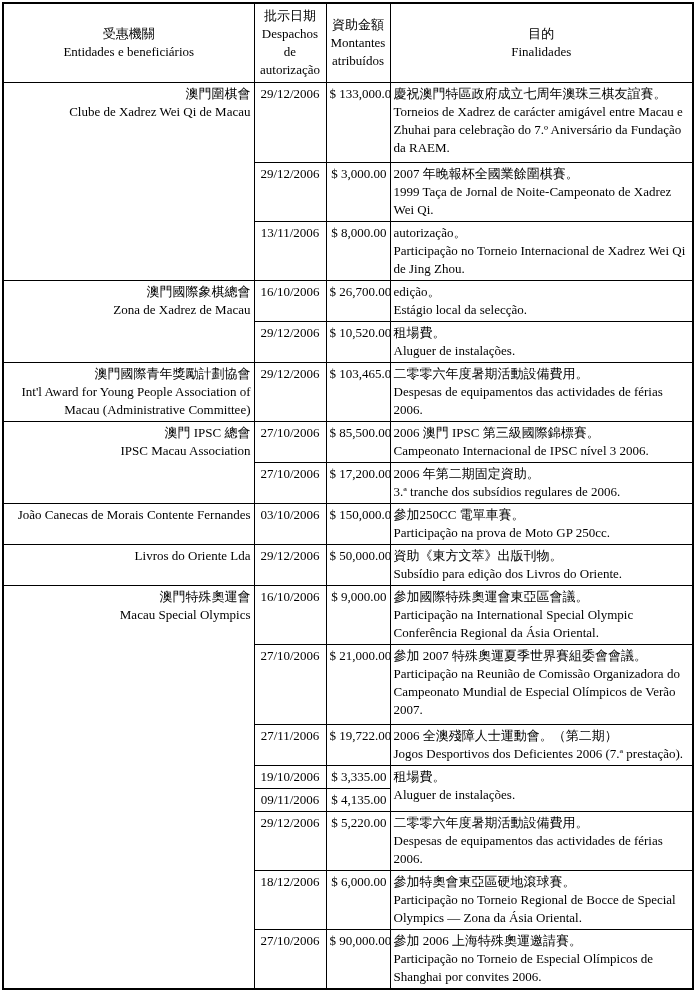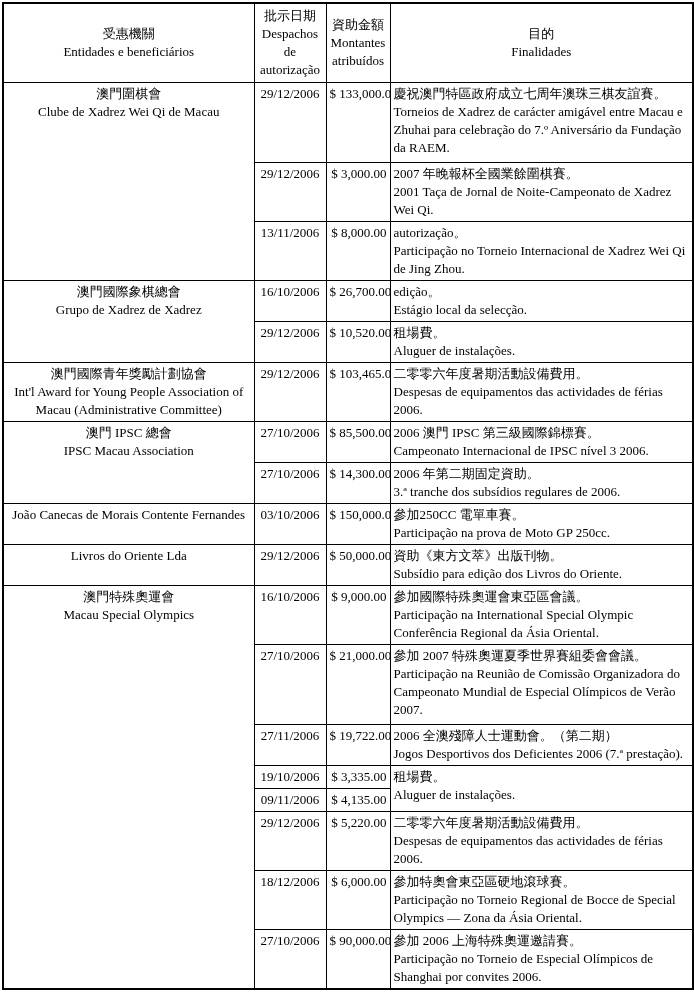--- a/index.html
+++ b/index.html
@@ -33,21 +33,21 @@
     overflow: hidden;
     word-wrap: break-word;
   }
   #subsidy-table thead th {
     text-align: center;
     vertical-align: middle;
     padding: 3px 1px;
     height: 58px;
   }
   .entity-cell {
-    text-align: center;
+    text-align: right;
     padding-left: 3px;
   }
   .date-cell {
     text-align: center;
     white-space: nowrap;
     font-size: 12.5px;
     padding-top: 3px;
     margin-top: 12px;
   }
   .amount-cell {
@@ -109,35 +109,35 @@
           <td class="purpose-cell">
             <div>慶祝澳門特區政府成立七周年澳珠三棋友誼賽。</div>
             <div>Torneios de Xadrez de carácter amigável entre Macau e Zhuhai para celebração do 7.º Aniversário da Fundação da RAEM.</div>
           </td>
         </tr>
         <tr class="min3">
           <td class="date-cell">29/12/2006</td>
           <td class="amount-cell">$ 3,000.00</td>
           <td class="purpose-cell">
             <div>2007 年晚報杯全國業餘圍棋賽。</div>
-            <div>2001 Taça de Jornal de Noite-Campeonato de Xadrez Wei Qi.</div>
+            <div>1999 Taça de Jornal de Noite-Campeonato de Xadrez Wei Qi.</div>
           </td>
         </tr>
         <tr class="min3">
           <td class="date-cell">13/11/2006</td>
           <td class="amount-cell">$ 8,000.00</td>
           <td class="purpose-cell">
             <div>autorização。</div>
             <div>Participação no Torneio Internacional de Xadrez Wei Qi de Jing Zhou.</div>
           </td>
         </tr>
         <tr class="min2">
           <td class="entity-cell" rowspan="2">
             <div>澳門國際象棋總會</div>
-            <div>Grupo de Xadrez de Xadrez</div>
+            <div>Zona de Xadrez de Macau</div>
           </td>
           <td class="date-cell">16/10/2006</td>
           <td class="amount-cell">$ 26,700.00</td>
           <td class="purpose-cell">
             <div>edição。</div>
             <div>Estágio local da selecção.</div>
           </td>
         </tr>
         <tr class="min2">
           <td class="date-cell">29/12/2006</td>
@@ -166,21 +166,21 @@
           </td>
           <td class="date-cell">27/10/2006</td>
           <td class="amount-cell">$ 85,500.00</td>
           <td class="purpose-cell">
             <div>2006 澳門 IPSC 第三級國際錦標賽。</div>
             <div>Campeonato Internacional de IPSC nível 3 2006.</div>
           </td>
         </tr>
         <tr class="min2">
           <td class="date-cell">27/10/2006</td>
-          <td class="amount-cell">$ 14,300.00</td>
+          <td class="amount-cell">$ 17,200.00</td>
           <td class="purpose-cell">
             <div>2006 年第二期固定資助。</div>
             <div>3.ª tranche dos subsídios regulares de 2006.</div>
           </td>
         </tr>
         <tr class="min2">
           <td class="entity-cell" rowspan="1">
             <div>João Canecas de Morais Contente Fernandes</div>
           </td>
           <td class="date-cell">03/10/2006</td>

